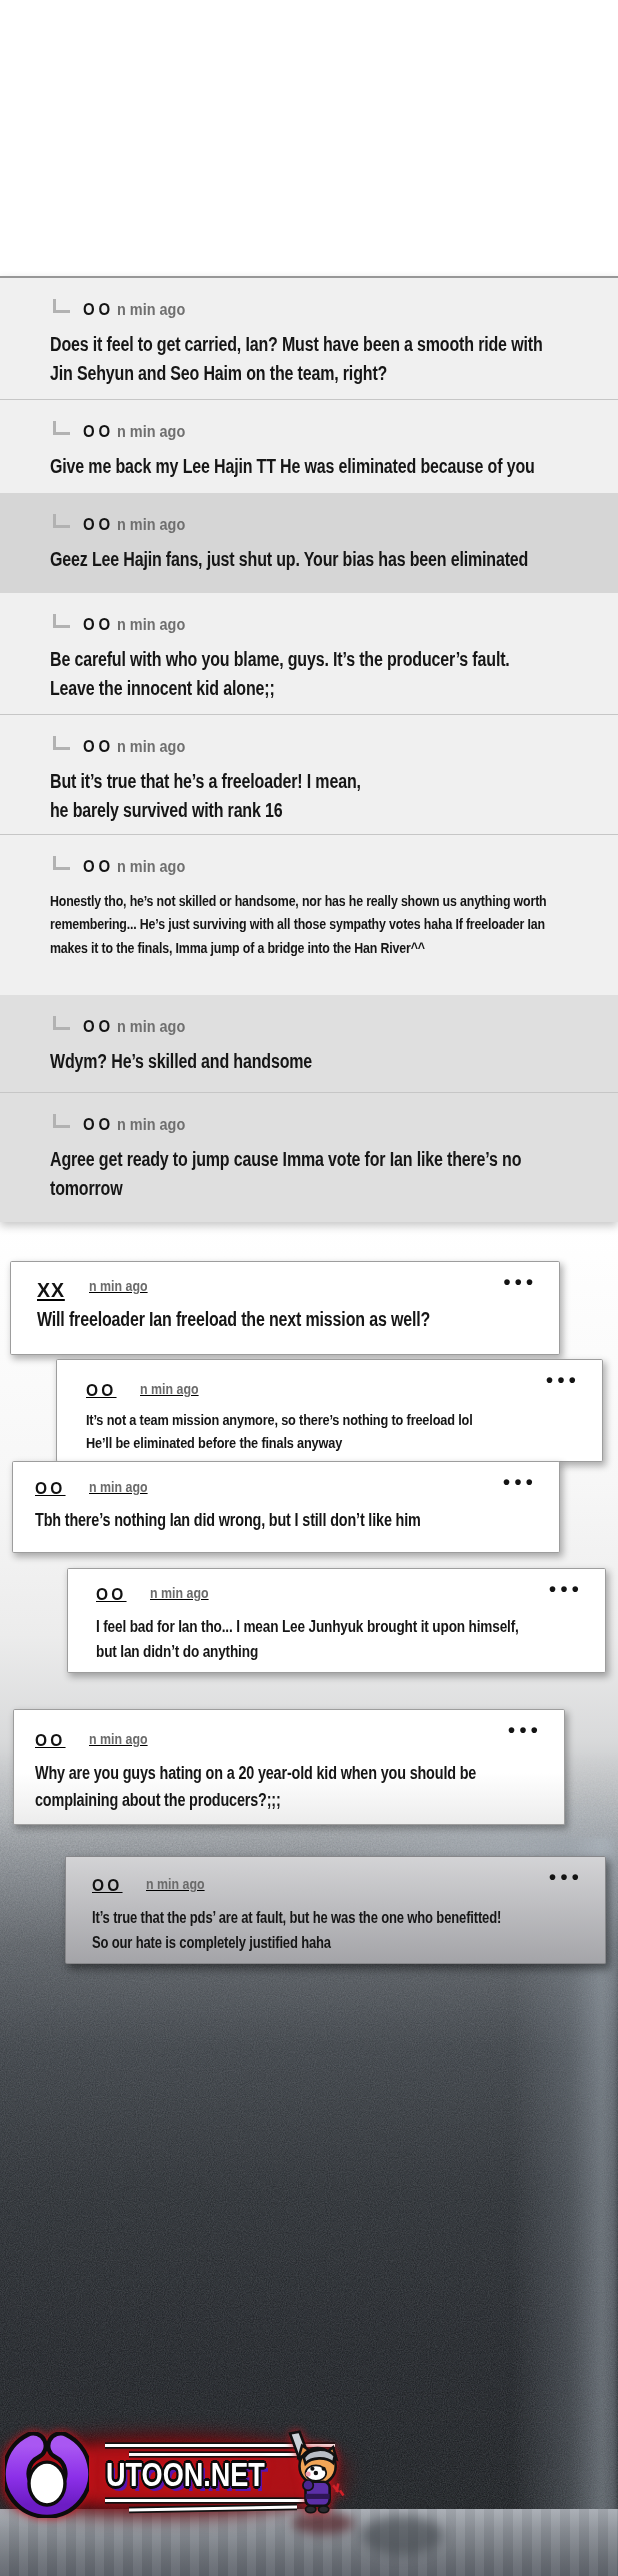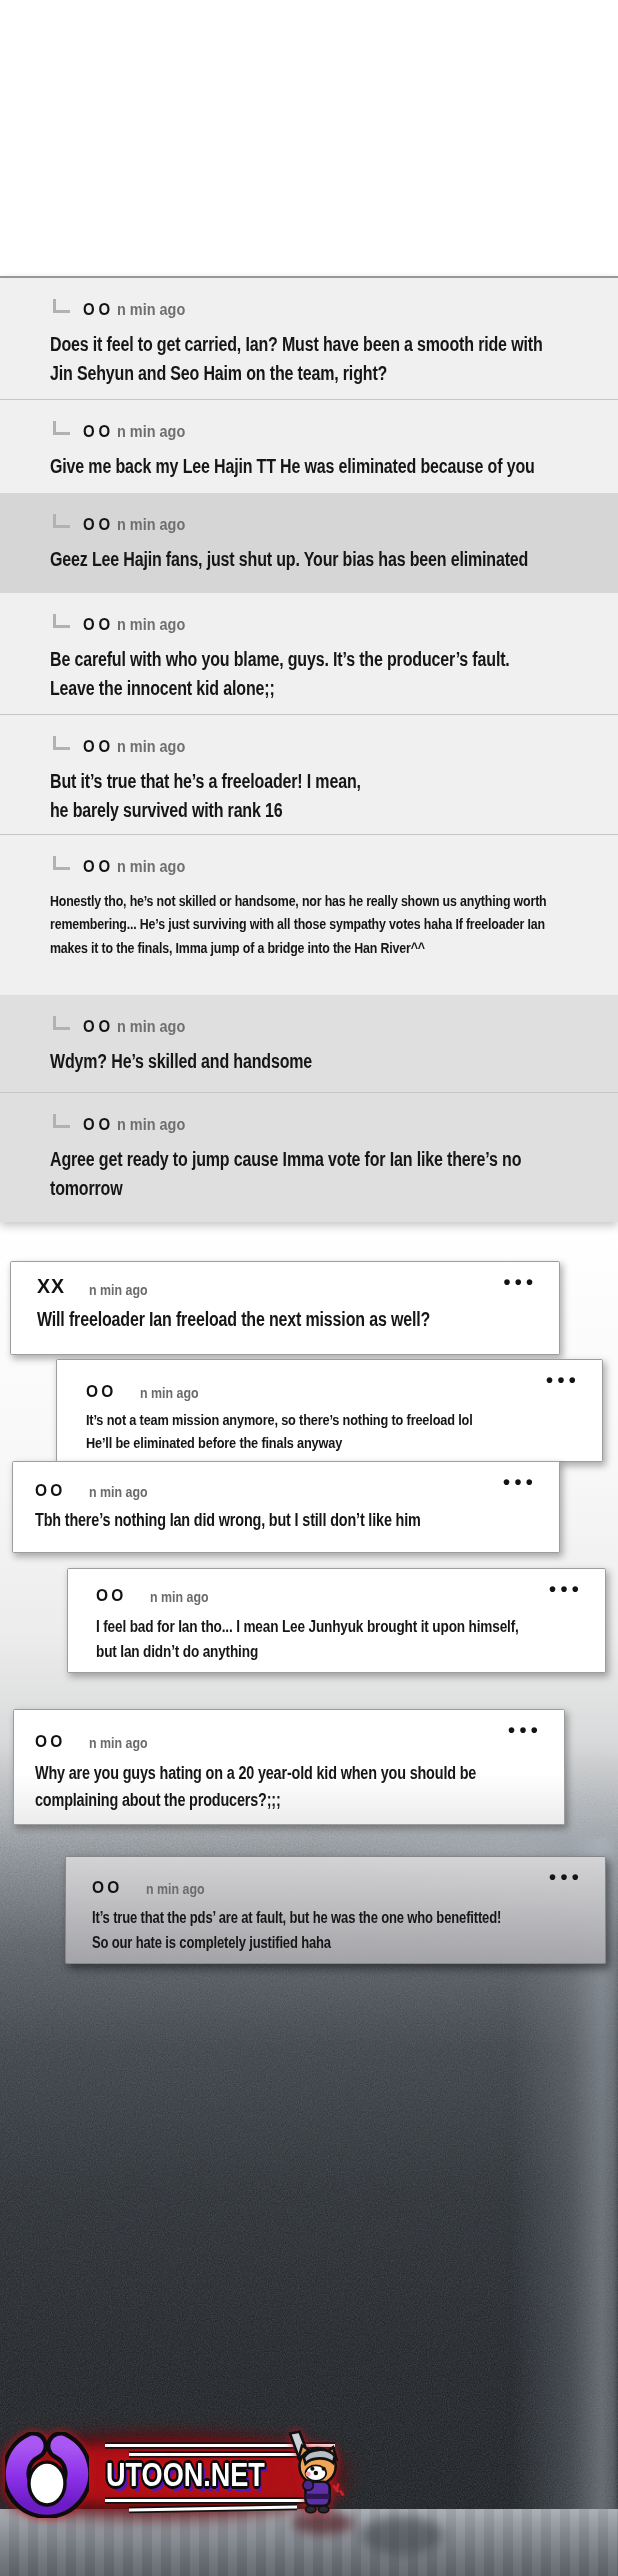--- a/index.html
+++ b/index.html
@@ -34,21 +34,21 @@
     box-shadow:2.6px 3.4px 7.7px rgba(0,0,0,.30); padding:19px 20.6px 0 26px; }
   .k1{left:10.3px; top:1261px; width:550px; height:94px; padding-top:15.5px;}
   .k2{left:56px; top:1359px; width:547px; height:103px; padding-top:20.6px; padding-left:29px;}
   .k3{left:12px; top:1461px; width:548px; height:92px; padding-top:17px; padding-left:22px;}
   .k4{left:67px; top:1568px; width:539px; height:105px; padding-top:15.5px; padding-left:27.5px;}
   .k5{left:13px; top:1709px; width:552px; height:116px; padding-top:20.6px; padding-left:20.6px;
       background:linear-gradient(180deg,#ffffff 55%,#ececec 100%);}
   .k6{left:65px; top:1856px; width:541px; height:108px; padding-top:19px; padding-left:26px;
       background:linear-gradient(180deg,rgba(213,213,215,.97),rgba(166,166,170,.97));
       border-color:#87878a; box-shadow:3.4px 4.3px 8.6px rgba(0,0,0,.45);}
-  .chead { display:flex; align-items:flex-end; height:20.6px; }
+  .chead { display:flex; align-items:flex-start; height:20.6px;text-decoration:underline; }
   .cuser { font-weight:700; font-size:16.3px; letter-spacing:3.4px; color:#121212;
     display:inline-block; transform:scaleX(.95); transform-origin:left; }
   .k1 .cuser { font-size:20.6px; letter-spacing:0.9px; }
   .ctime { font-size:14.6px; color:#6b6b6b; font-weight:700; margin-left:22px;
     display:inline-block; transform:scaleX(.85); transform-origin:left; }
   .cmenu { position:absolute; right:22px; top:10.3px; font-size:20px; letter-spacing:4.3px;
     color:#141414; font-weight:700; cursor:pointer; line-height:1; }
   .cbody { margin-top:8.6px; font-weight:700; color:#161616; white-space:pre;
     display:inline-block; transform:scaleX(.8); transform-origin:left; letter-spacing:-0.2px; }
   .k1 .cbody { font-size:20px; margin-top:10.3px; }

